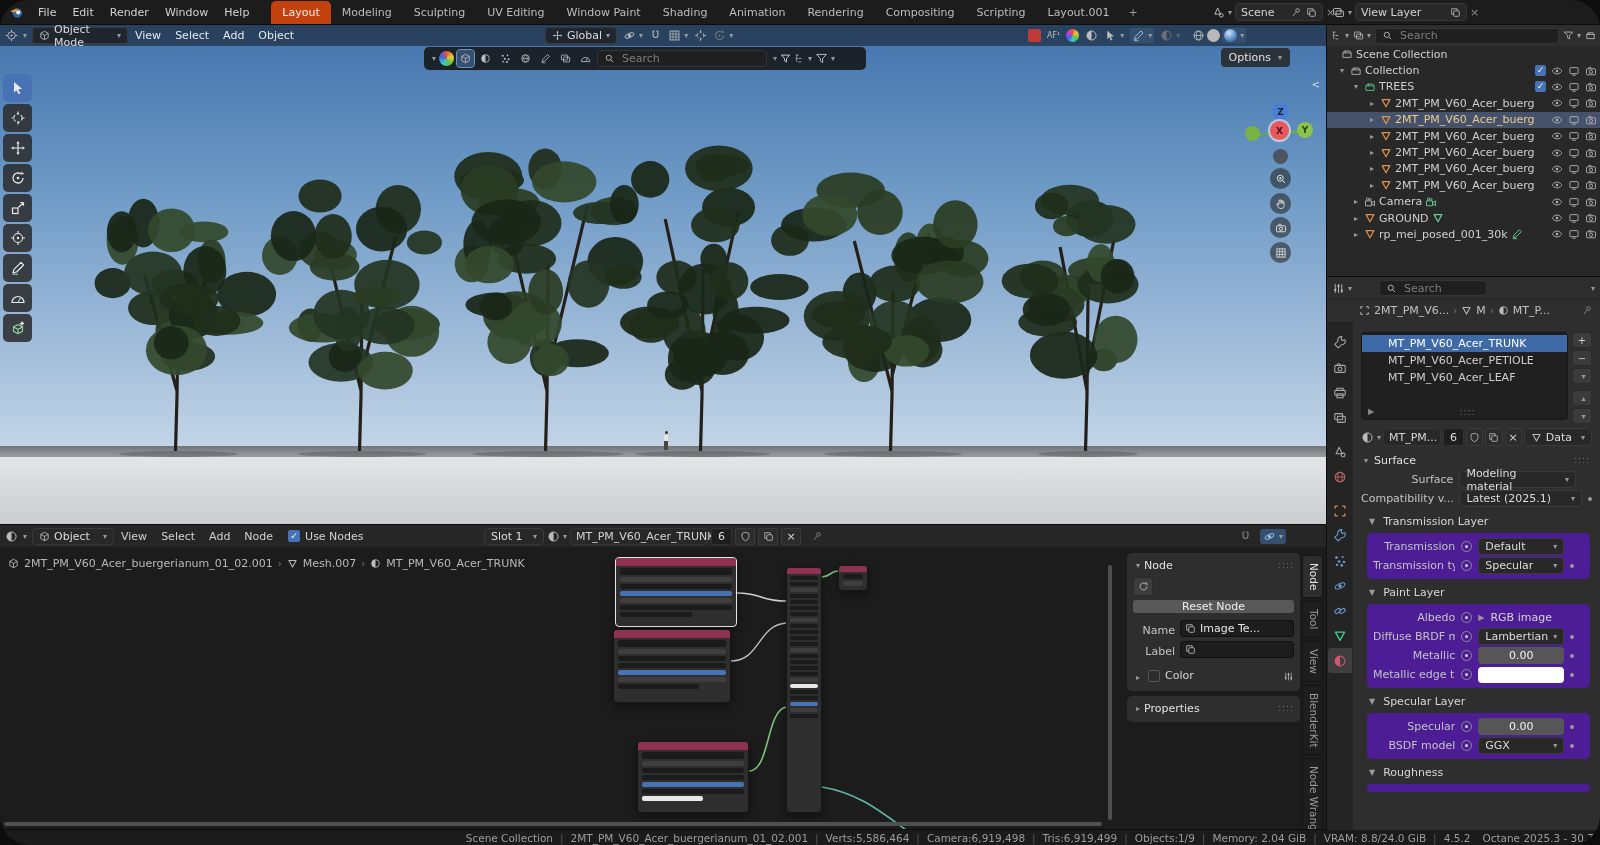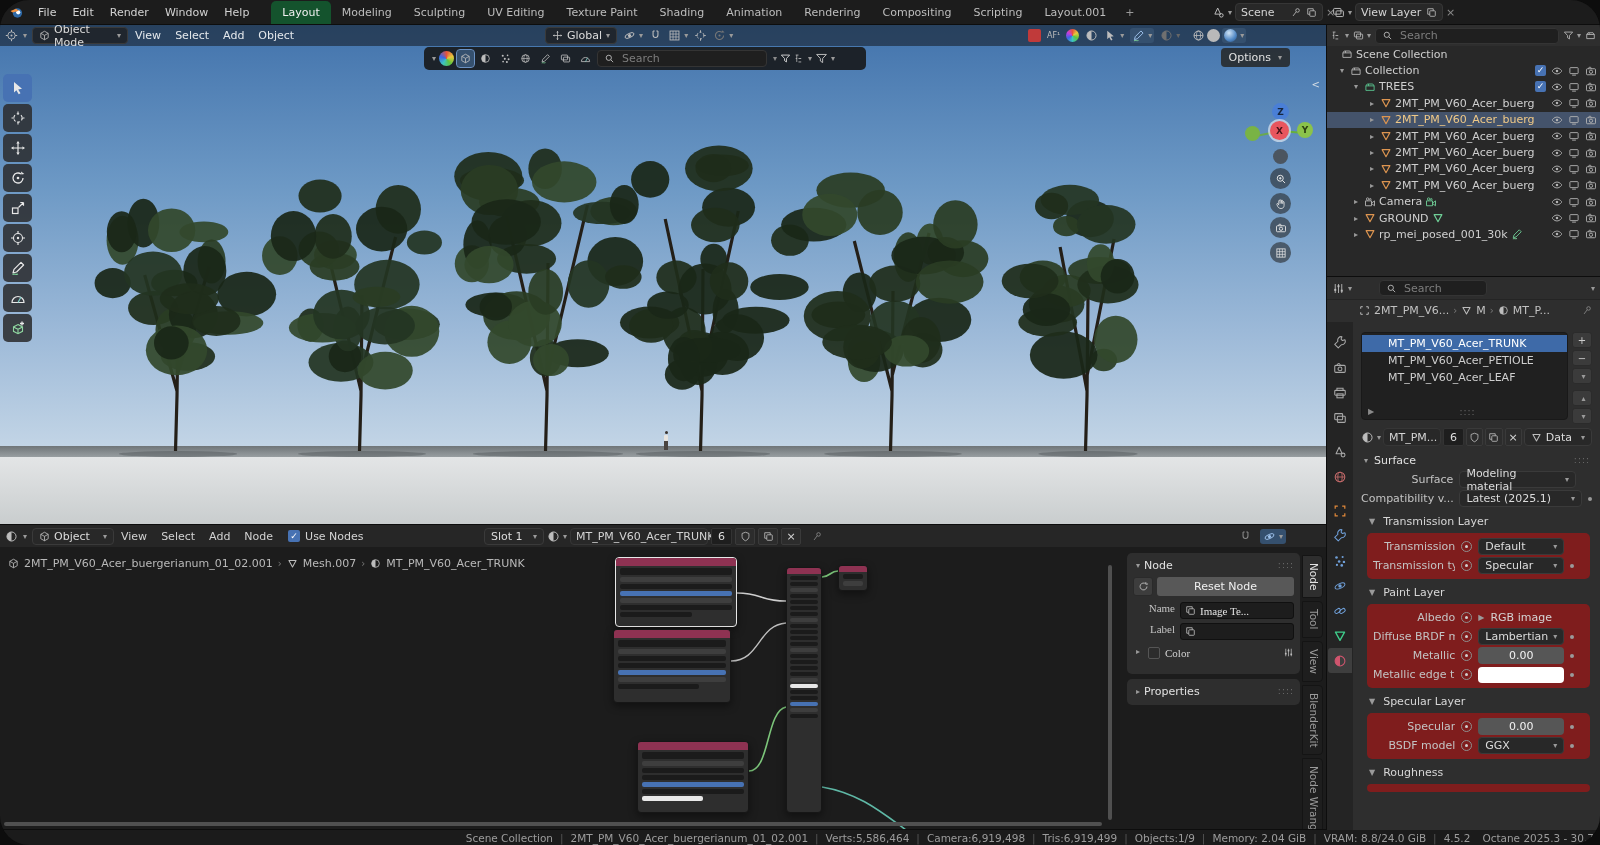--- a/index.html
+++ b/index.html
@@ -10,21 +10,21 @@
   .flex{display:flex;align-items:center;}
   svg.ic{width:13px;height:13px;flex:0 0 auto;color:#bdbdbd;}
   svg.ic.sm{width:11px;height:11px;}
   .chev{font-size:8px;color:#9a9a9a;margin-left:3px;}
   .dim{color:#8a8a8a;}
   
   #topbar{left:0;top:0;width:1600px;height:24px;background:#1c1c1c;display:flex;align-items:center;}
   #topbar .menu{padding:0 8px;color:#d2d2d2;cursor:default;}
   .wtabs{display:flex;height:24px;margin-left:14px;align-items:flex-end;}
   .wtab{padding:4px 11px;color:#bdbdbd;font-size:11px;border-radius:5px 5px 0 0;line-height:15px;}
-  .wtab.active{background:#14532d;color:#f0f0f0;}
+  .wtab.active{background:#c2410c;color:#f0f0f0;}
   .wtab-add{color:#9a9a9a;padding:4px 8px;}
   .idfield{background:#282828;border:1px solid #363636;border-radius:4px;height:18px;display:flex;align-items:center;padding:0 5px;gap:4px;}
   
   .dd{background:#282828;border:1px solid #3a3a3a;border-radius:4px;height:17px;display:flex;align-items:center;padding:0 6px;gap:4px;color:#dcdcdc;}
   .dd .chev{margin-left:auto;}
   .slider{background:#565656;border-radius:4px;height:17px;display:flex;align-items:center;justify-content:center;color:#f2f2f2;}
   .swatch{background:#ffffff;border-radius:4px;height:16px;}
   .dec{width:11px;height:11px;border:1.2px solid #8f8f8f;border-radius:50%;position:relative;flex:0 0 auto;}
   .dec::after{content:"";position:absolute;left:3px;top:3px;width:3px;height:3px;background:#cfcfcf;border-radius:50%;}
   .kdot{width:4px;height:4px;background:#9a9a9a;border-radius:50%;flex:0 0 auto;}
@@ -65,24 +65,24 @@
   .node{position:absolute;background:#2e2e2e;border:1px solid #161616;border-radius:4px;box-shadow:0 3px 8px rgba(0,0,0,.45);overflow:hidden;}
   .node.sel{border-color:#e8e8e8;}
   .nhead{height:8px;background:#8e3252;}
   .nr{display:block;height:5px;margin:2px 4px;background:#242424;border-radius:2px;}
   .nr.lt{background:#3e3e3e;}.nr.bl{background:#4772b3;}.nr.wh{background:#e8e8e8;}.nr.dk{background:#1b1b1b;}
   
   #npanel{right:26px;top:28px;width:173px;display:flex;flex-direction:column;gap:5px;}
   .nsec{background:#2e2e2e;border-radius:5px;padding:4px 6px 6px 6px;}
   .nsech{display:flex;align-items:center;gap:4px;color:#e0e0e0;height:16px;}
   .nsech .grip{margin-left:auto;}
-  .resetrow{display:flex;gap:4px;margin:4px 0 6px 0;}
+  .resetrow{display:flex;gap:4px;margin:4px 0 6px 0;flex-direction:column;}
   .icbtn{width:20px;height:19px;background:#3d3d3d;border:1px solid #2a2a2a;border-radius:3px;display:flex;align-items:center;justify-content:center;}
   .wbtn{flex:1;height:19px;background:#585858;border-radius:3px;display:flex;align-items:center;justify-content:center;color:#f0f0f0;}
-  .nprow{display:flex;align-items:flex-start;gap:5px;height:18px;margin:3px 0;font-family:Liberation Serif, serif;}
+  .nprow{display:flex;align-items:flex-end;gap:5px;height:18px;margin:3px 0;}
   .nplabel{flex:0 0 42px;text-align:right;color:#c3c3c3;}
   .npfield{flex:1;background:#1d1d1d;border:1px solid #101010;border-radius:3px;height:17px;display:flex;align-items:center;padding:0 4px;gap:4px;color:#e4e4e4;}
   #netabs{position:absolute;right:3px;top:30px;width:21px;display:flex;flex-direction:column;gap:3px;}
   .netab{writing-mode:vertical-rl;background:#1e1e1e;border:1px solid #141414;border-radius:0 4px 4px 0;color:#9a9a9a;
          padding:7px 2px;text-align:center;font-size:10.5px;}
   .netab.active{background:#2e2e2e;color:#e4e4e4;}
   .sbar{position:absolute;background:#505050;border-radius:2px;}
   
   #outliner{left:1327px;top:25px;width:273px;height:251px;background:#282828;overflow:hidden;}
   #outhead{height:21px;background:#2e2e2e;display:flex;align-items:center;padding:0 4px;gap:4px;}
@@ -120,21 +120,21 @@
   .dbrow .dd{height:18px;}
   .badge{background:#1e1e1e;border:1px solid #333;height:18px;padding:0 6px;display:flex;align-items:center;color:#ddd;border-radius:2px;}
   .sqbtn{width:20px;height:18px;background:#2c2c2c;border:1px solid #3a3a3a;display:flex;align-items:center;justify-content:center;border-radius:2px;}
   .sech{display:flex;align-items:center;gap:6px;height:20px;padding:0 10px 0 8px;color:#e0e0e0;margin-top:4px;}
   .sech .grip{margin-left:auto;}
   .subh{display:flex;align-items:center;gap:8px;height:18px;padding-left:16px;color:#d6d6d6;margin-top:4px;}
   .tri-d{color:#9a9a9a;font-size:8px;}
   .prow{display:flex;align-items:center;height:19px;padding:0 8px;gap:6px;}
   .plabel{flex:0 0 40%;text-align:right;color:#c3c3c3;white-space:nowrap;overflow:hidden;}
   .pctrl{flex:1;display:flex;align-items:center;gap:6px;}
-  .pbox{background:#7f1d1d;border-radius:5px;margin:3px 10px 4px 14px;padding:4px 6px;}
+  .pbox{background:#4c1d95;border-radius:5px;margin:3px 10px 4px 14px;padding:4px 6px;}
   .pbox .prow{padding:0;}
   .pbox .plabel{flex:0 0 39%;}
   
   #status{left:0;top:830px;width:1600px;height:15px;background:#1b1b1b;display:flex;align-items:center;justify-content:flex-end;
           padding-right:6px;color:#9c9c9c;font-size:10.5px;}
   #status span::before{content:"|";margin:0 7px;color:#555;}
   #status span:first-child::before{content:"";margin:0;}
   #status span.nosep::before{content:"";margin:0 0 0 12px;}
 </style>
 </head>
@@ -311,21 +311,21 @@
     <span class="menu">File</span>
     <span class="menu">Edit</span>
     <span class="menu">Render</span>
     <span class="menu">Window</span>
     <span class="menu">Help</span>
     <nav class="wtabs">
       <span class="wtab active">Layout</span>
       <span class="wtab">Modeling</span>
       <span class="wtab">Sculpting</span>
       <span class="wtab">UV Editing</span>
-      <span class="wtab">Texture Paint</span>
+      <span class="wtab">Window Paint</span>
       <span class="wtab">Shading</span>
       <span class="wtab">Animation</span>
       <span class="wtab">Rendering</span>
       <span class="wtab">Compositing</span>
       <span class="wtab">Scripting</span>
       <span class="wtab">Layout.001</span>
       <span class="wtab wtab-add">+</span>
     </nav>
     <div class="abs flex" style="left:1212px;gap:3px">
       <span class="flex">
@@ -345,21 +345,21 @@
       </span>
       <span class="dim">×</span>
     </div>
     <div class="abs flex" style="left:1332px;gap:3px">
       <span class="flex">
           <svg class="ic">
             <use href="#i-imgs"></use>
           </svg>
           <span class="chev">▾</span>
         </span>
-      <span class="idfield" style="width:88px">
+      <span class="idfield" style="width:112px">
         <span>View Layer</span>
         <svg class="ic sm" style="margin-left:auto">
             <use href="#i-copy"></use>
           </svg>
       </span>
       <span class="dim">×</span>
     </div>
   </header>
 
   <section id="viewport" class="abs">

